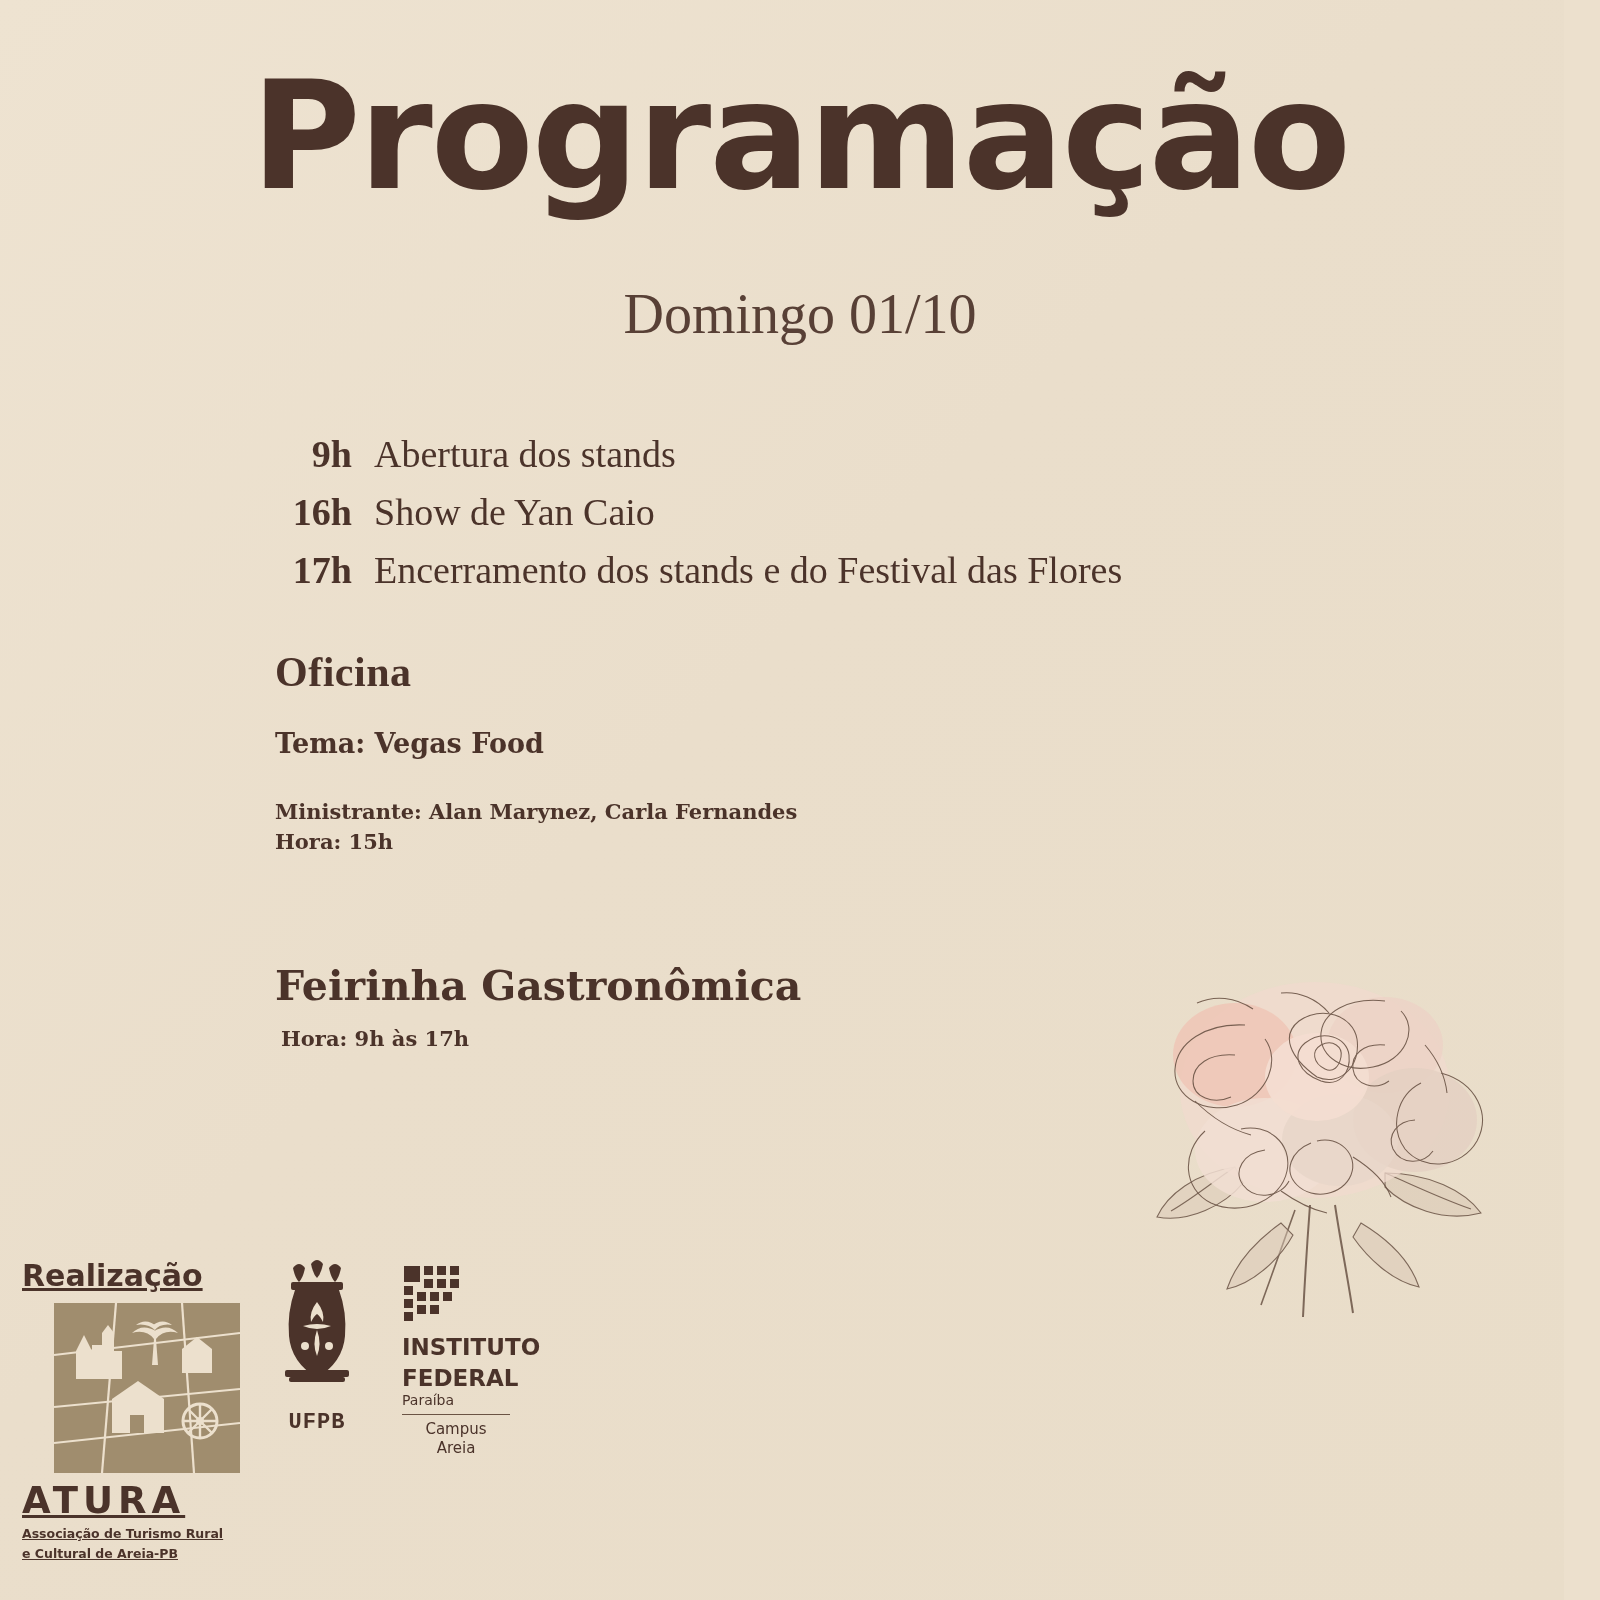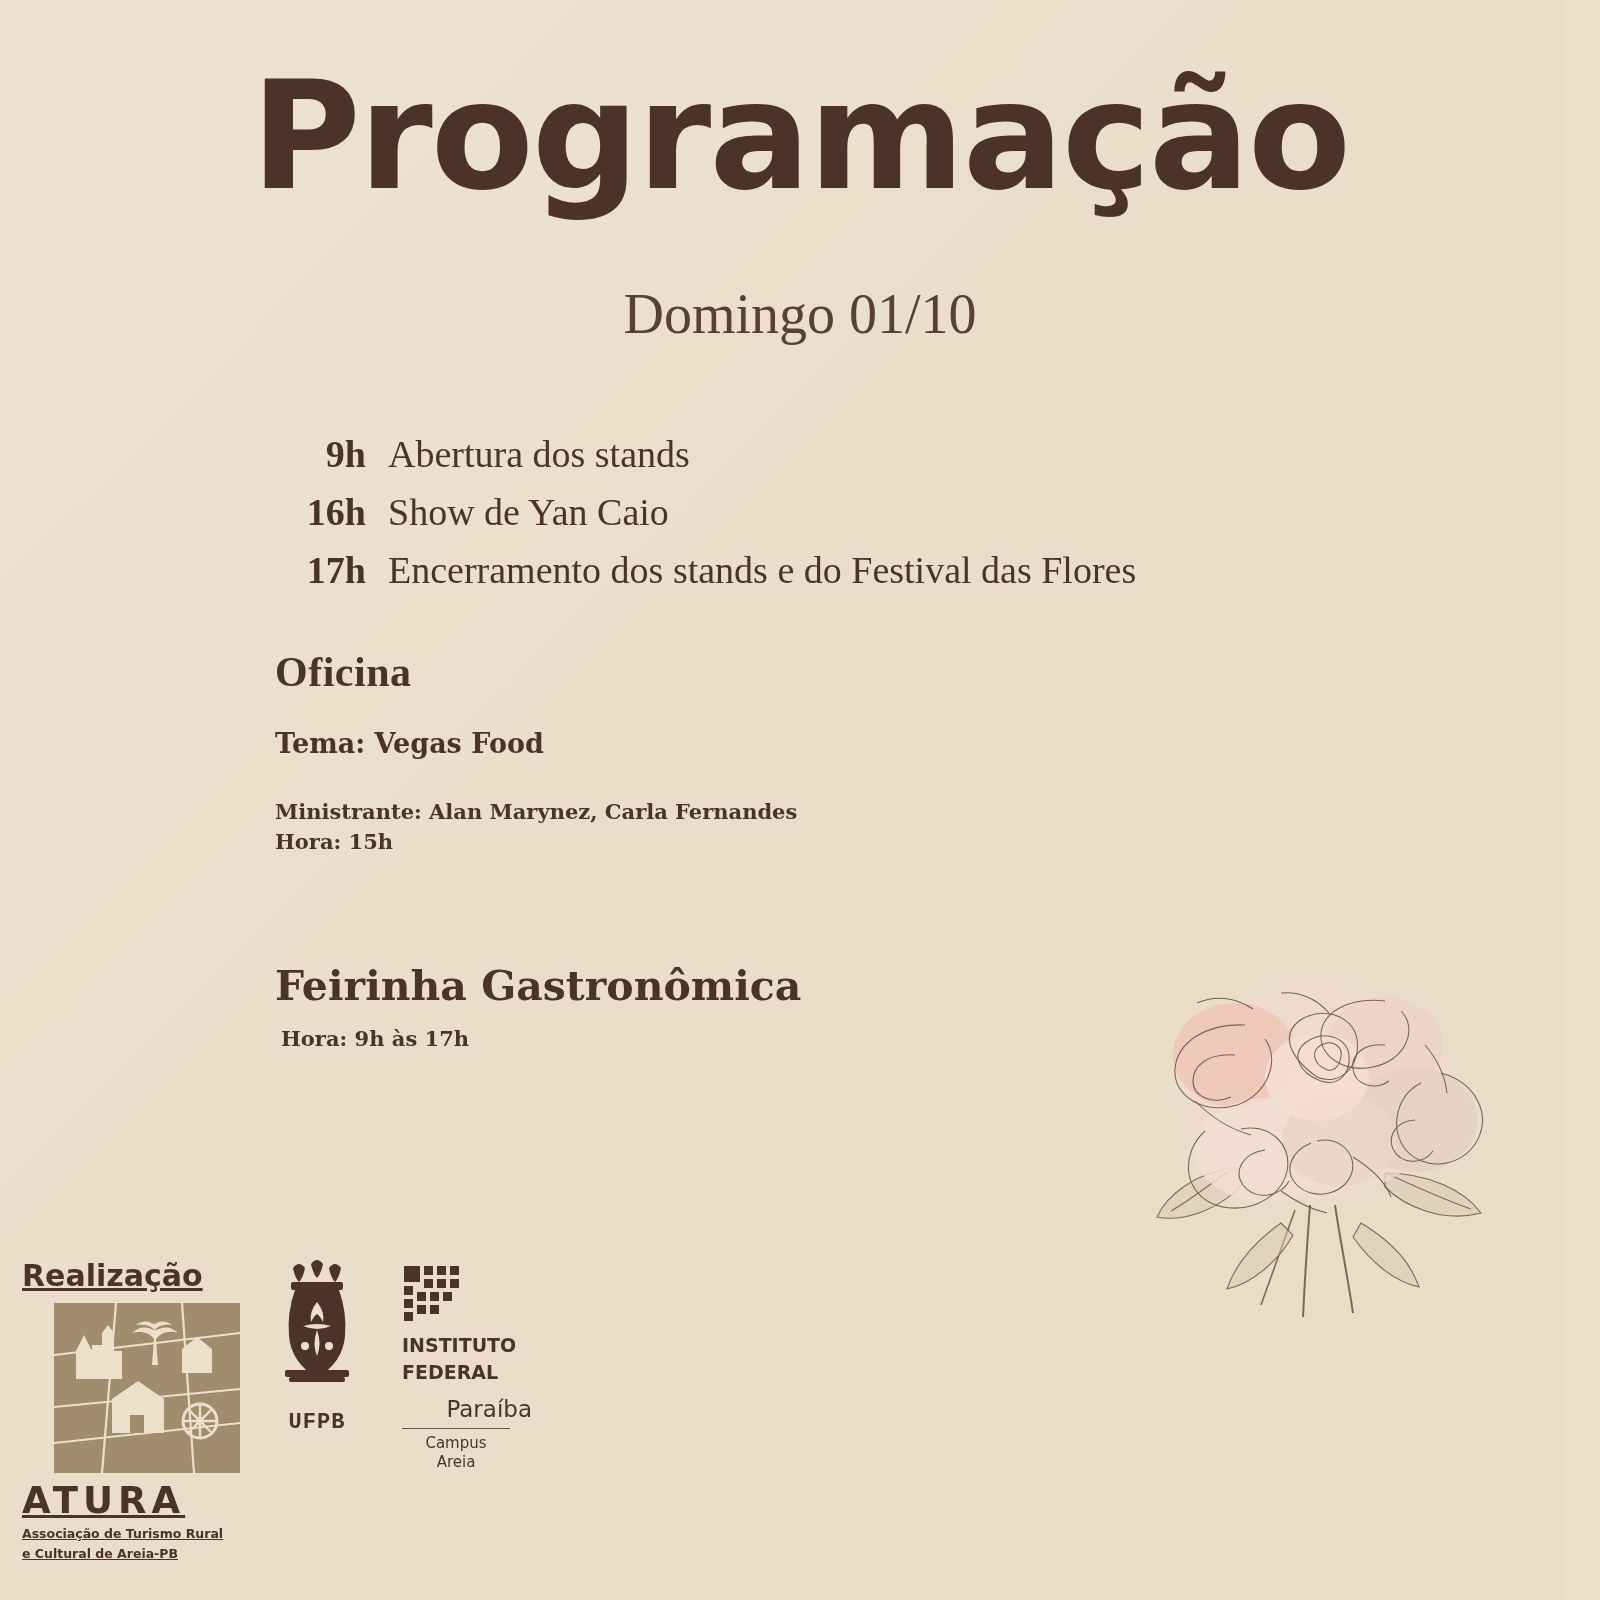--- a/index.html
+++ b/index.html
@@ -46,21 +46,21 @@
     text-align: center;
     font-family: "Liberation Serif", serif;
     font-size: 56px;
     color: #584036;
   }
 
   
   .schedule {
     position: absolute;
     top: 432px;
-    left: 276px;
+    left: 262px;
     width: 1100px;
   }
   .sched-row {
     display: flex;
     align-items: baseline;
     margin-bottom: 14px;
   }
   .sched-time {
     width: 90px;
     text-align: right;
@@ -206,31 +206,30 @@
     font-size: 22px;
     color: #4b332a;
     margin-top: 18px;
     letter-spacing: 1px;
   }
 
   .if-wrap { width: 130px; text-align: left; padding-top: 6px;}
   .if-name {
     font-family: "DejaVu Sans", sans-serif;
     font-weight: bold;
-    font-size: 19px;
+    font-size: 23px;
     color: #4b332a;
     line-height: 1.0;
     margin-top: 8px;
   }
   .if-state {
     font-family: "DejaVu Sans", sans-serif;
-    font-size: 23px;
-    color: #4b332a;
-    margin-top: 14px;
-    text-align: right;
+    font-size: 14px;
+    color: #4b332a;
+    margin-top: 2px;
   }
   .if-rule {
     width: 108px; height: 1px; background: #6a5344; margin: 6px 0 5px 0;
   }
   .if-campus {
     font-family: "DejaVu Sans", sans-serif;
     font-size: 15px;
     color: #4b332a;
     line-height: 1.25;
     text-align: center;

